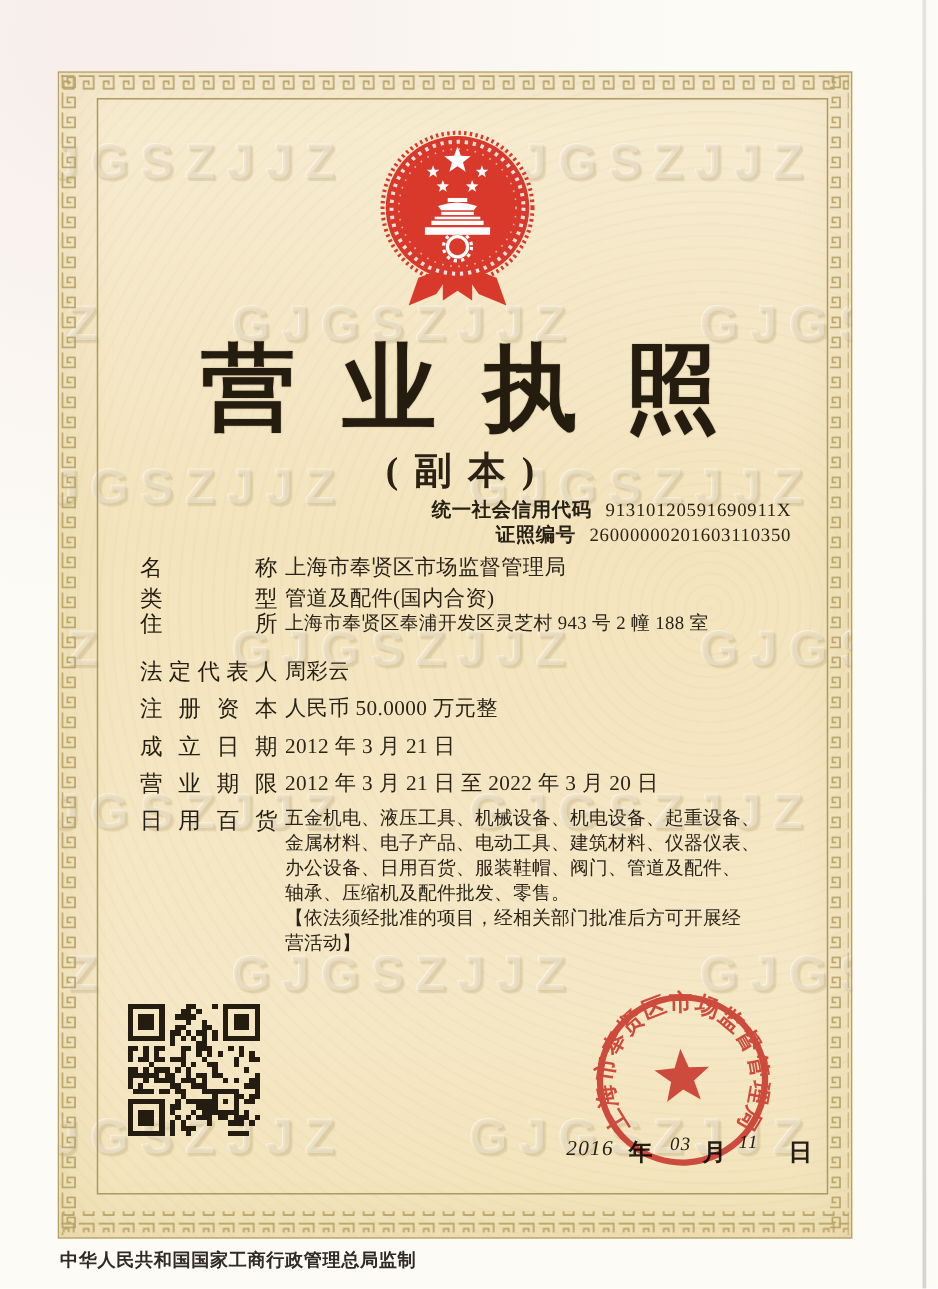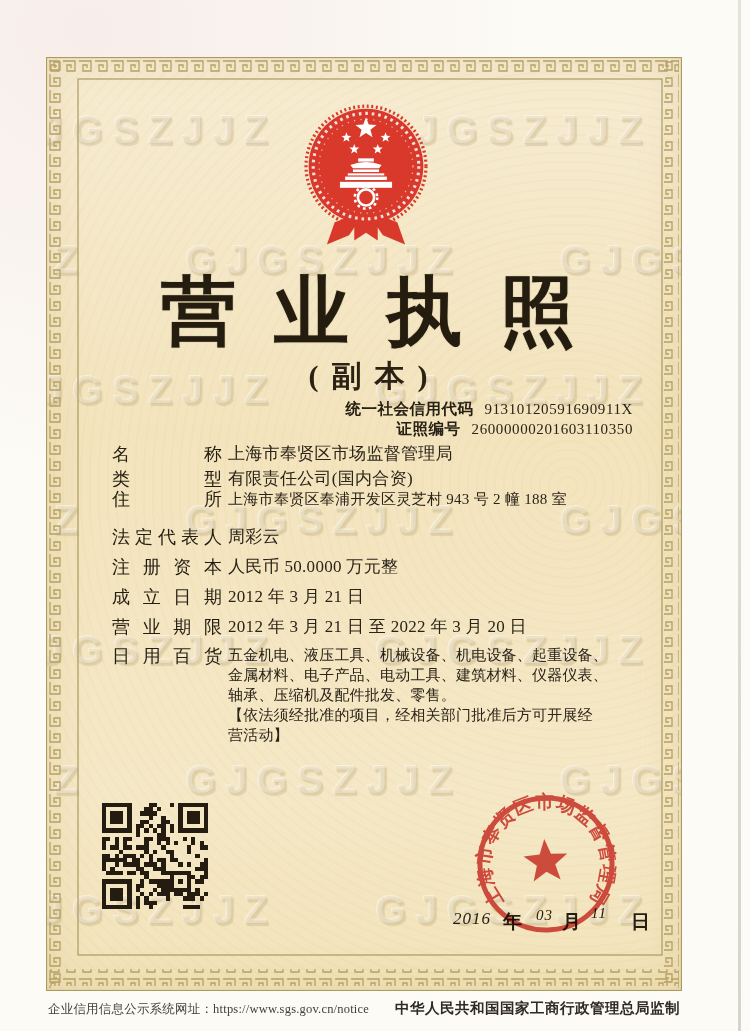--- a/index.html
+++ b/index.html
@@ -176,21 +176,21 @@
         </div>
       </div>
 
       <div class="fields" id="fields">
           <div class="f-row r0">
             <div class="f-label">名称</div>
             <div class="f-value">上海市奉贤区市场监督管理局</div>
           </div>
           <div class="f-row r1">
             <div class="f-label">类型</div>
-            <div class="f-value">有限责任公司(国内合资)</div>
+            <div class="f-value">管道及配件(国内合资)</div>
           </div>
           <div class="f-row r2">
             <div class="f-label">住所</div>
             <div class="f-value">上海市奉贤区奉浦开发区灵芝村 943 号 2 幢 188 室</div>
           </div>
           <div class="f-row r3">
             <div class="f-label">法定代表人</div>
             <div class="f-value">周彩云</div>
           </div>
           <div class="f-row r4">
@@ -203,20 +203,21 @@
           </div>
           <div class="f-row r6">
             <div class="f-label">营业期限</div>
             <div class="f-value">2012 年 3 月 21 日 至 2022 年 3 月 20 日</div>
           </div>
           <div class="f-row r7">
             <div class="f-label">日用百货</div>
             <div class="f-value">
               <div>五金机电、液压工具、机械设备、机电设备、起重设备、</div>
               <div>金属材料、电子产品、电动工具、建筑材料、仪器仪表、</div>
+              <div>办公设备、日用百货、服装鞋帽、阀门、管道及配件、</div>
               <div>轴承、压缩机及配件批发、零售。</div>
               <div>【依法须经批准的项目，经相关部门批准后方可开展经</div>
               <div>营活动】</div>
             </div>
           </div>
         </div>
 
       <div class="qr">
         <svg id="qrSvg" viewBox="0 0 25 25" shape-rendering="crispEdges" fill="#241c10">
             <rect x="0" y="0" width="1" height="1"></rect>
@@ -533,18 +534,17 @@
           <text font-size="18.5" font-weight="bold" fill="currentColor" letter-spacing="1.2" font-family="Liberation Sans, DejaVu Sans, sans-serif">
             <textPath id="sealTextPath" href="#sealArc" startOffset="2">上海市奉贤区市场监督管理局</textPath>
           </text>
         </svg>
       </div>
 
     </div>
   </div>
 
   <div class="footer">
-    <span class="f-left">企业信用信息公示系统网址：https://www.sgs.gov.cn/notice</span>
     <span class="f-right">中华人民共和国国家工商行政管理总局监制</span>
   </div>
 
   <div class="scan-edge"></div>
 </div>
 
 </body></html>

